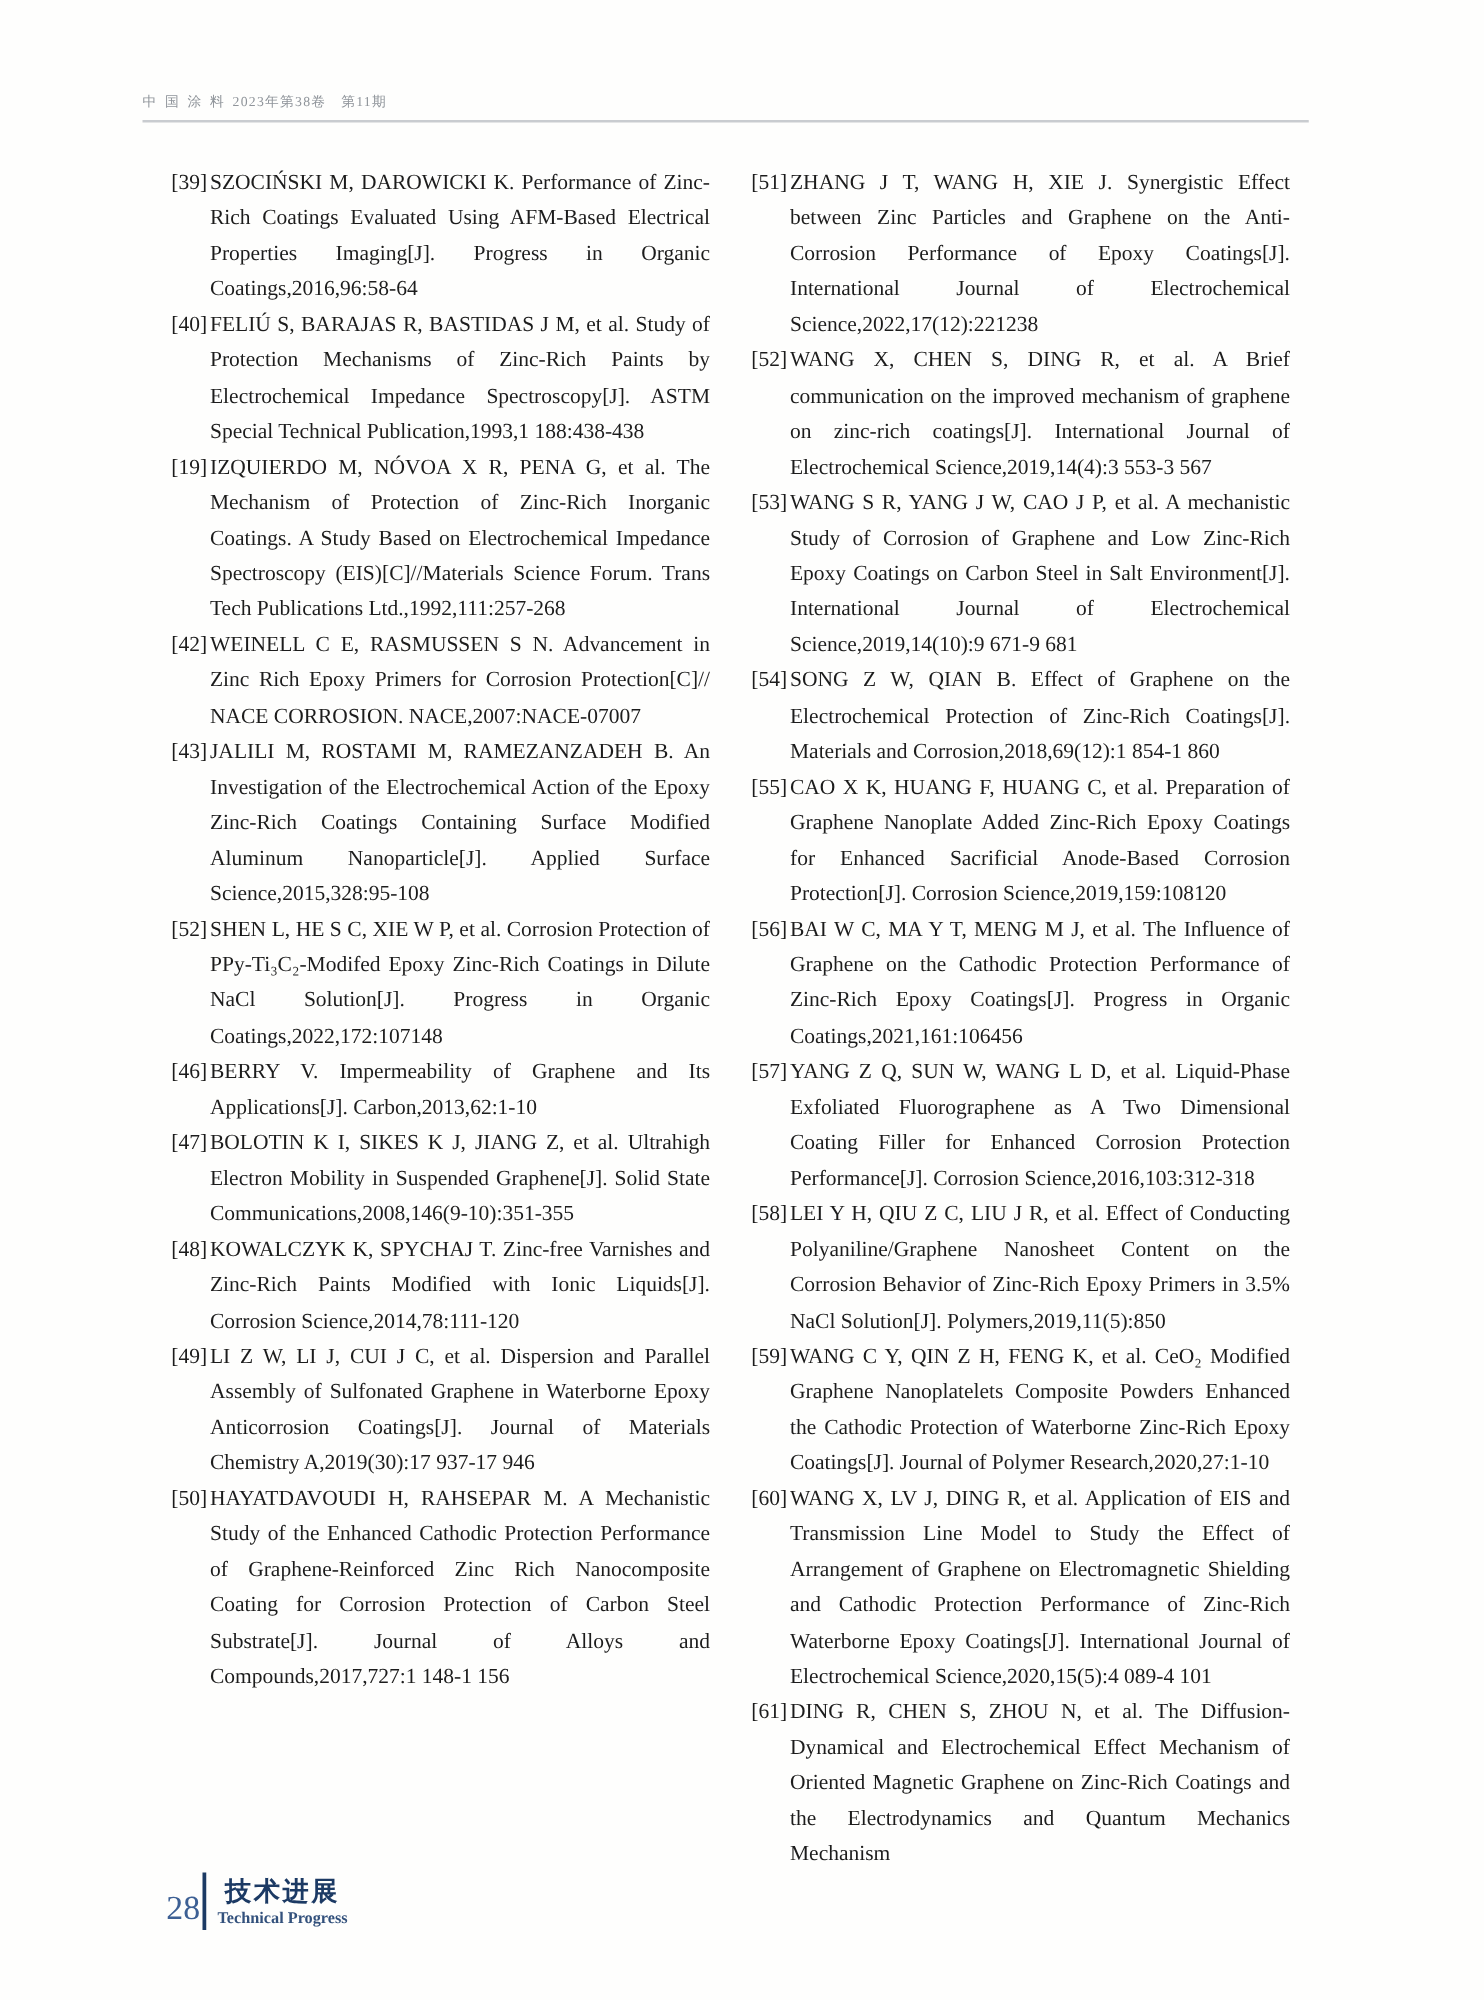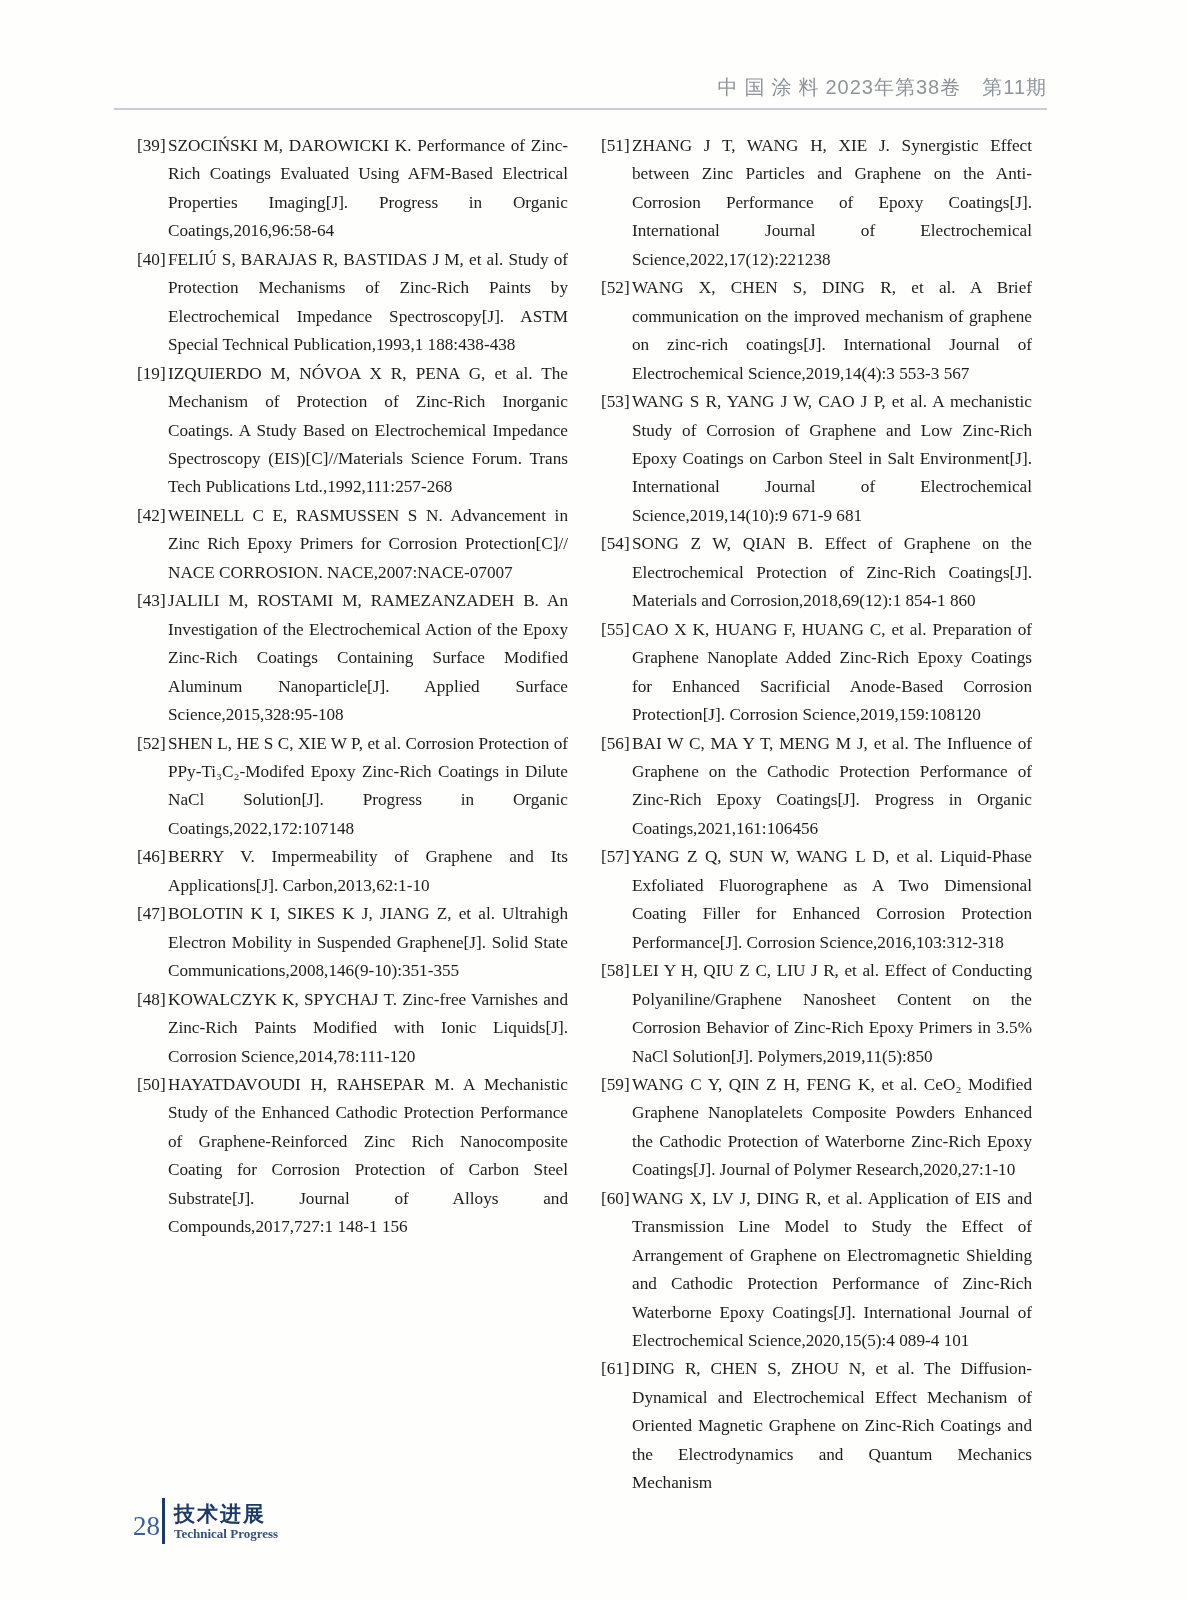--- a/index.html
+++ b/index.html
@@ -17,27 +17,27 @@
     position: relative;
     font-family: "Liberation Serif", serif;
     color: var(--ink);
     overflow: hidden;
   }
   .page-header {
     position: absolute;
     left: 114px; top: 74px;
     width: 933px;
     display: flex;
-    justify-content: flex-end;
+    justify-content: flex-start;
     align-items: flex-end;
     border-bottom: 2px solid var(--rule-gray);
     padding-bottom: 7px;
-    font-family: Liberation Sans, sans-serif;
+    font-family: Liberation Serif, serif;
     color: var(--header-gray);
-    font-size: 20px;
+    font-size: 11px;
   }
   .journal-name { letter-spacing: 7px; }
   .issue-info { letter-spacing: 1px; }
 
   .ref-column {
     position: absolute;
     top: 132px;
     width: 431px;
   }
   .col-left  { left: 137px; }
@@ -79,20 +79,21 @@
     margin-right: 9px;
   }
   .footer-titles { display: flex; flex-direction: column; justify-content: center; }
   .section-title-cn {
     font-family: "Liberation Sans", sans-serif;
     font-weight: bold;
     font-size: 21px;
     letter-spacing: 2px;
     color: var(--navy);
     line-height: 24px;
+    text-align: center;
   }
   .section-title-en {
     font-family: "Liberation Serif", serif;
     font-weight: bold;
     font-size: 13px;
     color: var(--section-en-blue);
     line-height: 15px;
   }
 </style>
 </head>
@@ -107,20 +108,21 @@
   <div class="ref-column col-left">
       <p class="ref"><span class="ref-label">[39]</span><span>SZOCIŃSKI M, DAROWICKI K. Performance of Zinc-Rich Coatings Evaluated Using AFM-Based Electrical Properties Imaging[J]. Progress in Organic Coatings,2016,96:58-64</span></p>
       <p class="ref"><span class="ref-label">[40]</span><span>FELIÚ S, BARAJAS R, BASTIDAS J M, et al. Study of Protection Mechanisms of Zinc-Rich Paints by Electrochemical Impedance Spectroscopy[J]. ASTM Special Technical Publication,1993,1 188:438-438</span></p>
       <p class="ref"><span class="ref-label">[19]</span><span>IZQUIERDO M, NÓVOA X R, PENA G, et al. The Mechanism of Protection of Zinc-Rich Inorganic Coatings. A Study Based on Electrochemical Impedance Spectroscopy (EIS)[C]//Materials Science Forum. Trans Tech Publications Ltd.,1992,111:257-268</span></p>
       <p class="ref"><span class="ref-label">[42]</span><span>WEINELL C E, RASMUSSEN S N. Advancement in Zinc Rich Epoxy Primers for Corrosion Protection[C]// NACE CORROSION. NACE,2007:NACE-07007</span></p>
       <p class="ref"><span class="ref-label">[43]</span><span>JALILI M, ROSTAMI M, RAMEZANZADEH B. An Investigation of the Electrochemical Action of the Epoxy Zinc-Rich Coatings Containing Surface Modified Aluminum Nanoparticle[J]. Applied Surface Science,2015,328:95-108</span></p>
       <p class="ref"><span class="ref-label">[52]</span><span>SHEN L, HE S C, XIE W P, et al. Corrosion Protection of PPy-Ti₃C₂-Modifed Epoxy Zinc-Rich Coatings in Dilute NaCl Solution[J]. Progress in Organic Coatings,2022,172:107148</span></p>
       <p class="ref"><span class="ref-label">[46]</span><span>BERRY V. Impermeability of Graphene and Its Applications[J]. Carbon,2013,62:1-10</span></p>
       <p class="ref"><span class="ref-label">[47]</span><span>BOLOTIN K I, SIKES K J, JIANG Z, et al. Ultrahigh Electron Mobility in Suspended Graphene[J]. Solid State Communications,2008,146(9-10):351-355</span></p>
       <p class="ref"><span class="ref-label">[48]</span><span>KOWALCZYK K, SPYCHAJ T. Zinc-free Varnishes and Zinc-Rich Paints Modified with Ionic Liquids[J]. Corrosion Science,2014,78:111-120</span></p>
+      <p class="ref"><span class="ref-label">[49]</span><span>LI Z W, LI J, CUI J C, et al. Dispersion and Parallel Assembly of Sulfonated Graphene in Waterborne Epoxy Anticorrosion Coatings[J]. Journal of Materials Chemistry A,2019(30):17 937-17 946</span></p>
       <p class="ref"><span class="ref-label">[50]</span><span>HAYATDAVOUDI H, RAHSEPAR M. A Mechanistic Study of the Enhanced Cathodic Protection Performance of Graphene-Reinforced Zinc Rich Nanocomposite Coating for Corrosion Protection of Carbon Steel Substrate[J]. Journal of Alloys and Compounds,2017,727:1 148-1 156</span></p>
     </div>
   <div class="ref-column col-right">
       <p class="ref"><span class="ref-label">[51]</span><span>ZHANG J T, WANG H, XIE J. Synergistic Effect between Zinc Particles and Graphene on the Anti-Corrosion Performance of Epoxy Coatings[J]. International Journal of Electrochemical Science,2022,17(12):221238</span></p>
       <p class="ref"><span class="ref-label">[52]</span><span>WANG X, CHEN S, DING R, et al. A Brief communication on the improved mechanism of graphene on zinc-rich coatings[J]. International Journal of Electrochemical Science,2019,14(4):3 553-3 567</span></p>
       <p class="ref"><span class="ref-label">[53]</span><span>WANG S R, YANG J W, CAO J P, et al. A mechanistic Study of Corrosion of Graphene and Low Zinc-Rich Epoxy Coatings on Carbon Steel in Salt Environment[J]. International Journal of Electrochemical Science,2019,14(10):9 671-9 681</span></p>
       <p class="ref"><span class="ref-label">[54]</span><span>SONG Z W, QIAN B. Effect of Graphene on the Electrochemical Protection of Zinc-Rich Coatings[J]. Materials and Corrosion,2018,69(12):1 854-1 860</span></p>
       <p class="ref"><span class="ref-label">[55]</span><span>CAO X K, HUANG F, HUANG C, et al. Preparation of Graphene Nanoplate Added Zinc-Rich Epoxy Coatings for Enhanced Sacrificial Anode-Based Corrosion Protection[J]. Corrosion Science,2019,159:108120</span></p>
       <p class="ref"><span class="ref-label">[56]</span><span>BAI W C, MA Y T, MENG M J, et al. The Influence of Graphene on the Cathodic Protection Performance of Zinc-Rich Epoxy Coatings[J]. Progress in Organic Coatings,2021,161:106456</span></p>
       <p class="ref"><span class="ref-label">[57]</span><span>YANG Z Q, SUN W, WANG L D, et al. Liquid-Phase Exfoliated Fluorographene as A Two Dimensional Coating Filler for Enhanced Corrosion Protection Performance[J]. Corrosion Science,2016,103:312-318</span></p>

